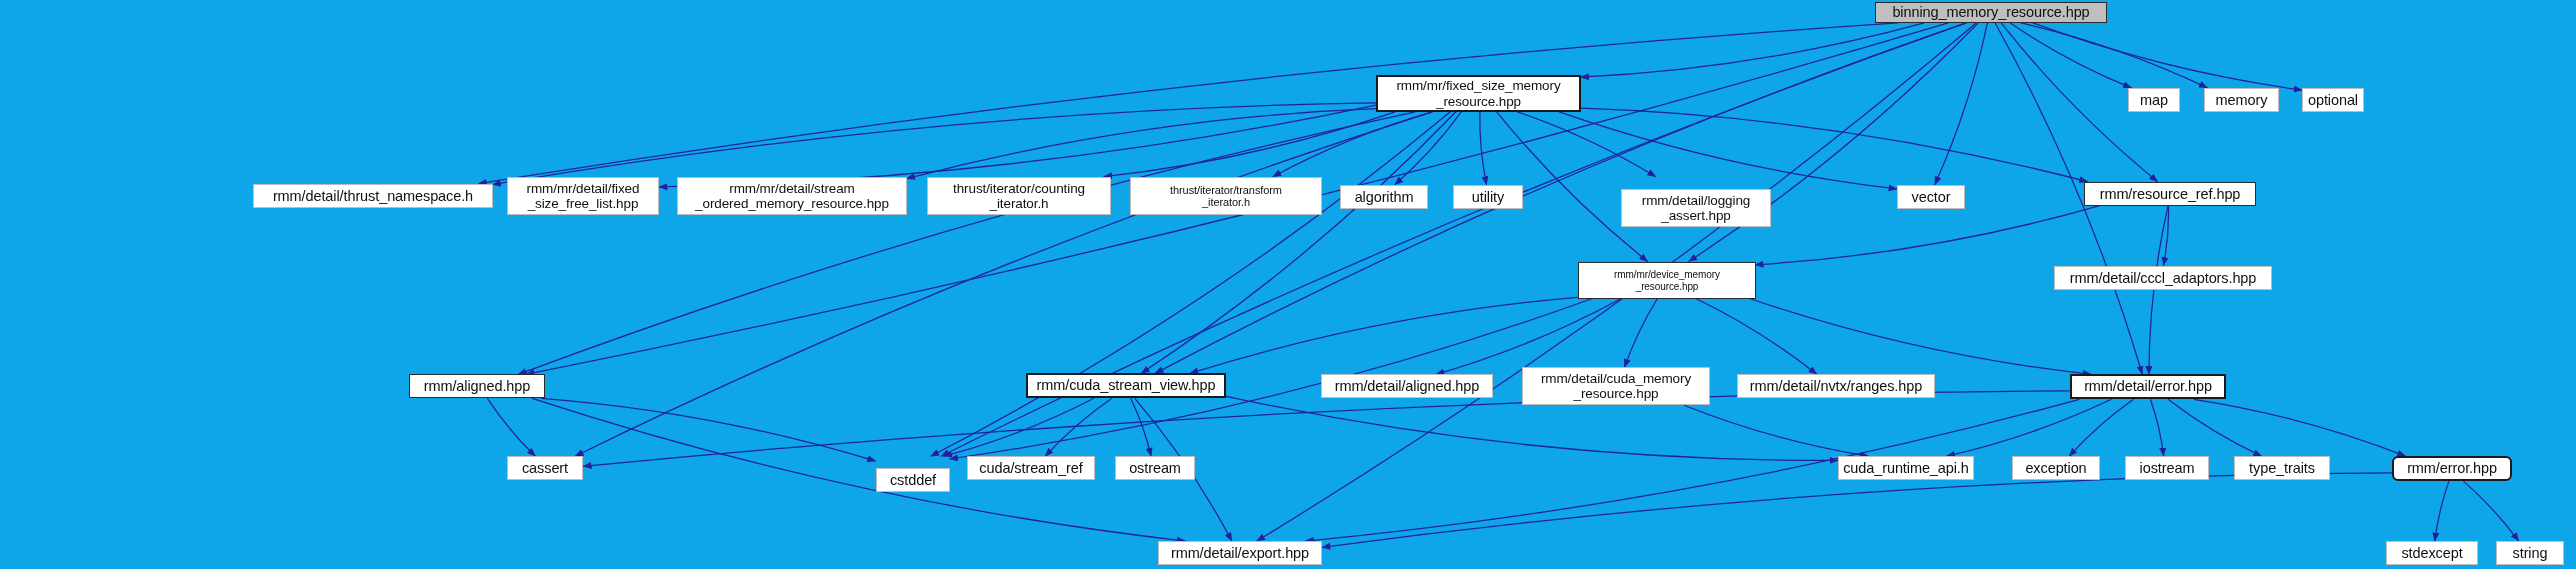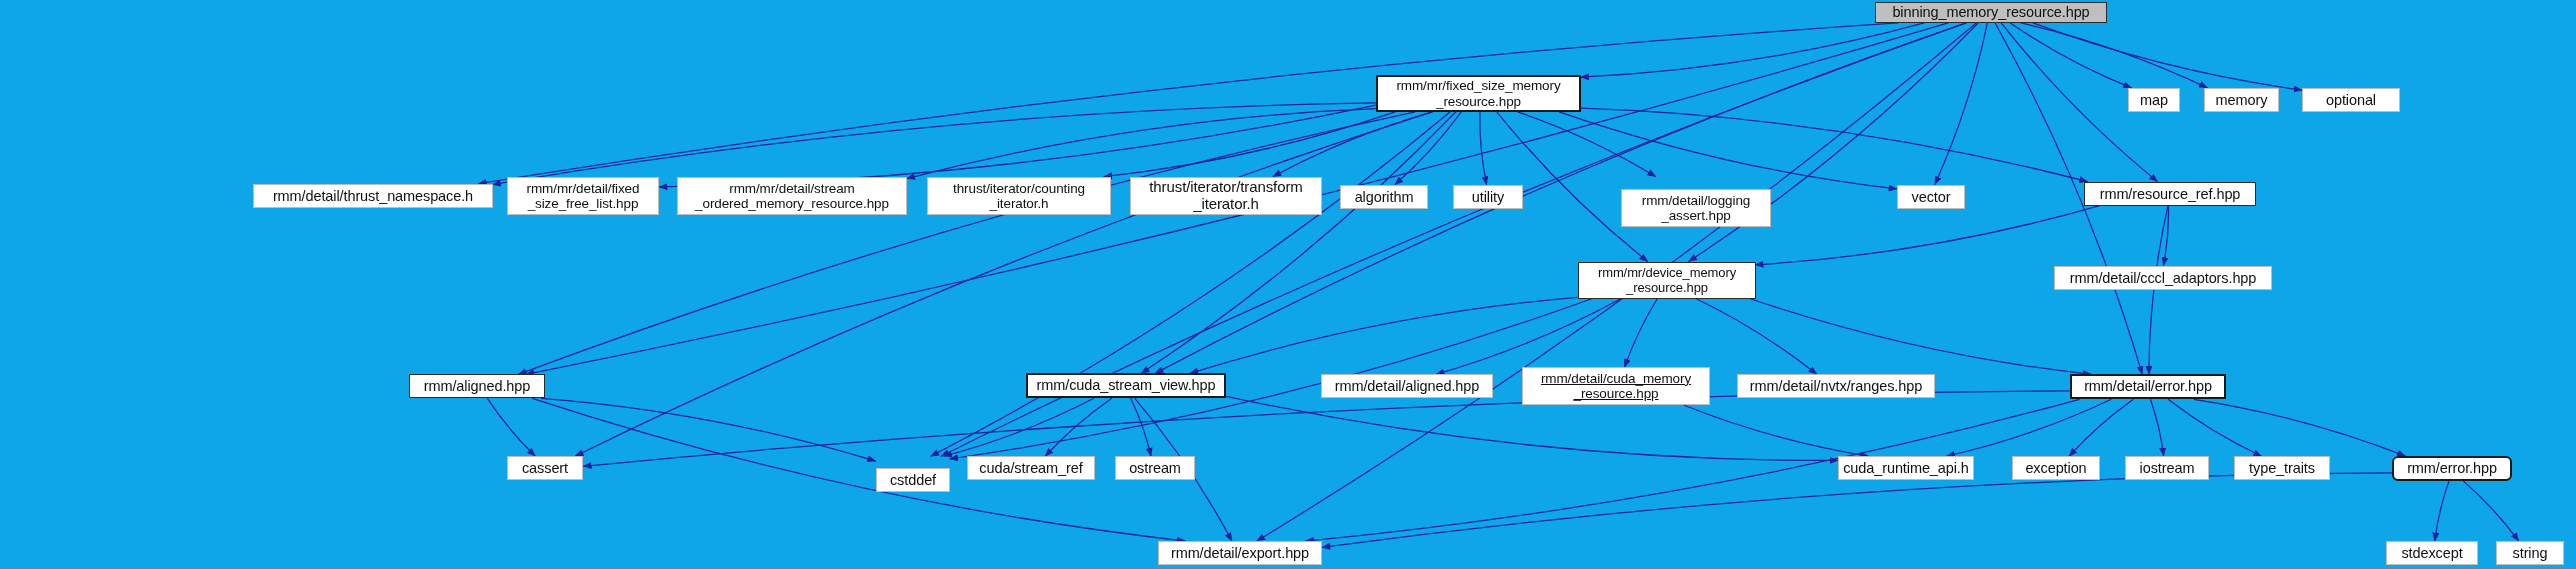--- a/index.html
+++ b/index.html
@@ -80,43 +80,43 @@
         <path d="M2453.0,482.0 Q2442.6,511.2 2438.8,542.0" marker-end="url(#arw)"></path>
         <path d="M2467.5,482.0 Q2498.5,509.0 2522.9,542.0" marker-end="url(#arw)"></path>
         <path d="M2396.0,473.7 Q1857.6,477.1 1324.0,548.3" marker-end="url(#arw)"></path>
       </g>
   </svg>
 <div class="node root dark" style="left: 1875px; top: 2px; width: 232px; height: 21px;">binning_memory_resource.hpp</div>
     <div class="node thick" style="left: 1376px; top: 75px; width: 205px; height: 37px; font-size: 13.5px;">rmm/mr/fixed_size_memory
 _resource.hpp</div>
     <div class="node" style="left: 2128px; top: 88px; width: 52px; height: 24px;">map</div>
     <div class="node" style="left: 2204px; top: 88px; width: 75px; height: 24px;">memory</div>
-    <div class="node" style="left: 2302px; top: 88px; width: 98px; height: 24px;">optional</div>
+    <div class="node" style="left: 2302px; top: 88px; width: 62px; height: 24px;">optional</div>
     <div class="node" style="left: 253px; top: 184px; width: 240px; height: 24px;">rmm/detail/thrust_namespace.h</div>
     <div class="node" style="left: 507px; top: 177px; width: 152px; height: 38px; font-size: 13.5px;">rmm/mr/detail/fixed
 _size_free_list.hpp</div>
     <div class="node" style="left: 677px; top: 177px; width: 230px; height: 38px; font-size: 13.5px;">rmm/mr/detail/stream
 _ordered_memory_resource.hpp</div>
     <div class="node" style="left: 927px; top: 177px; width: 184px; height: 38px; font-size: 13.5px;">thrust/iterator/counting
 _iterator.h</div>
-    <div class="node" style="left: 1130px; top: 177px; width: 192px; height: 38px; font-size: 15px;">thrust/iterator/transform
+    <div class="node" style="left: 1130px; top: 177px; width: 192px; height: 38px; font-size: 11px;">thrust/iterator/transform
 _iterator.h</div>
     <div class="node" style="left: 1340px; top: 185px; width: 88px; height: 24px;">algorithm</div>
     <div class="node" style="left: 1453px; top: 185px; width: 70px; height: 24px;">utility</div>
     <div class="node" style="left: 1621px; top: 189px; width: 150px; height: 38px; font-size: 13.5px;">rmm/detail/logging
 _assert.hpp</div>
     <div class="node" style="left: 1897px; top: 185px; width: 68px; height: 24px;">vector</div>
     <div class="node dark" style="left: 2084px; top: 182px; width: 172px; height: 24px;">rmm/resource_ref.hpp</div>
     <div class="node" style="left: 2054px; top: 266px; width: 218px; height: 24px;">rmm/detail/cccl_adaptors.hpp</div>
-    <div class="node dark" style="left: 1578px; top: 262px; width: 178px; height: 37px; font-size: 13px;">rmm/mr/device_memory
+    <div class="node dark" style="left: 1578px; top: 262px; width: 178px; height: 37px; font-size: 10px;">rmm/mr/device_memory
 _resource.hpp</div>
     <div class="node dark" style="left: 409px; top: 374px; width: 136px; height: 24px;">rmm/aligned.hpp</div>
     <div class="node thick" style="left: 1026px; top: 373px; width: 200px; height: 25px;">rmm/cuda_stream_view.hpp</div>
     <div class="node" style="left: 1321px; top: 374px; width: 172px; height: 24px;">rmm/detail/aligned.hpp</div>
-    <div class="node" style="left: 1522px; top: 367px; width: 188px; height: 38px; font-size: 13.5px; text-decoration: underline;">rmm/detail/cuda_memory
+    <div class="node" style="left: 1522px; top: 367px; width: 188px; height: 38px; font-size: 13.5px;">rmm/detail/cuda_memory
 _resource.hpp</div>
     <div class="node" style="left: 1737px; top: 374px; width: 198px; height: 24px;">rmm/detail/nvtx/ranges.hpp</div>
     <div class="node thick" style="left: 2070px; top: 374px; width: 156px; height: 25px;">rmm/detail/error.hpp</div>
     <div class="node" style="left: 507px; top: 456px; width: 76px; height: 24px;">cassert</div>
     <div class="node" style="left: 876px; top: 468px; width: 74px; height: 24px;">cstddef</div>
     <div class="node" style="left: 967px; top: 456px; width: 128px; height: 24px;">cuda/stream_ref</div>
     <div class="node" style="left: 1115px; top: 456px; width: 80px; height: 24px;">ostream</div>
     <div class="node" style="left: 1838px; top: 456px; width: 136px; height: 24px;">cuda_runtime_api.h</div>
     <div class="node" style="left: 2012px; top: 456px; width: 88px; height: 24px;">exception</div>
     <div class="node" style="left: 2125px; top: 456px; width: 84px; height: 24px;">iostream</div>

